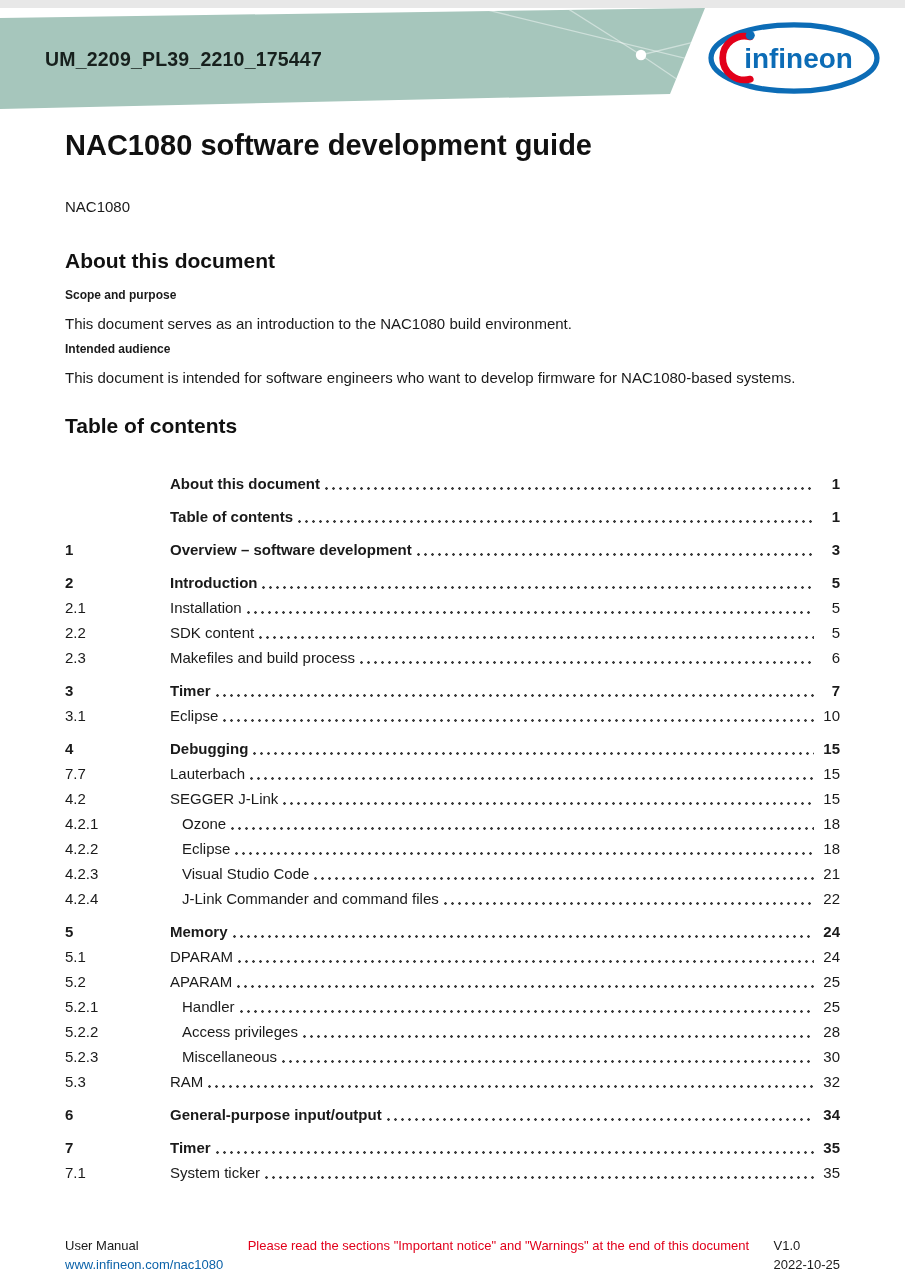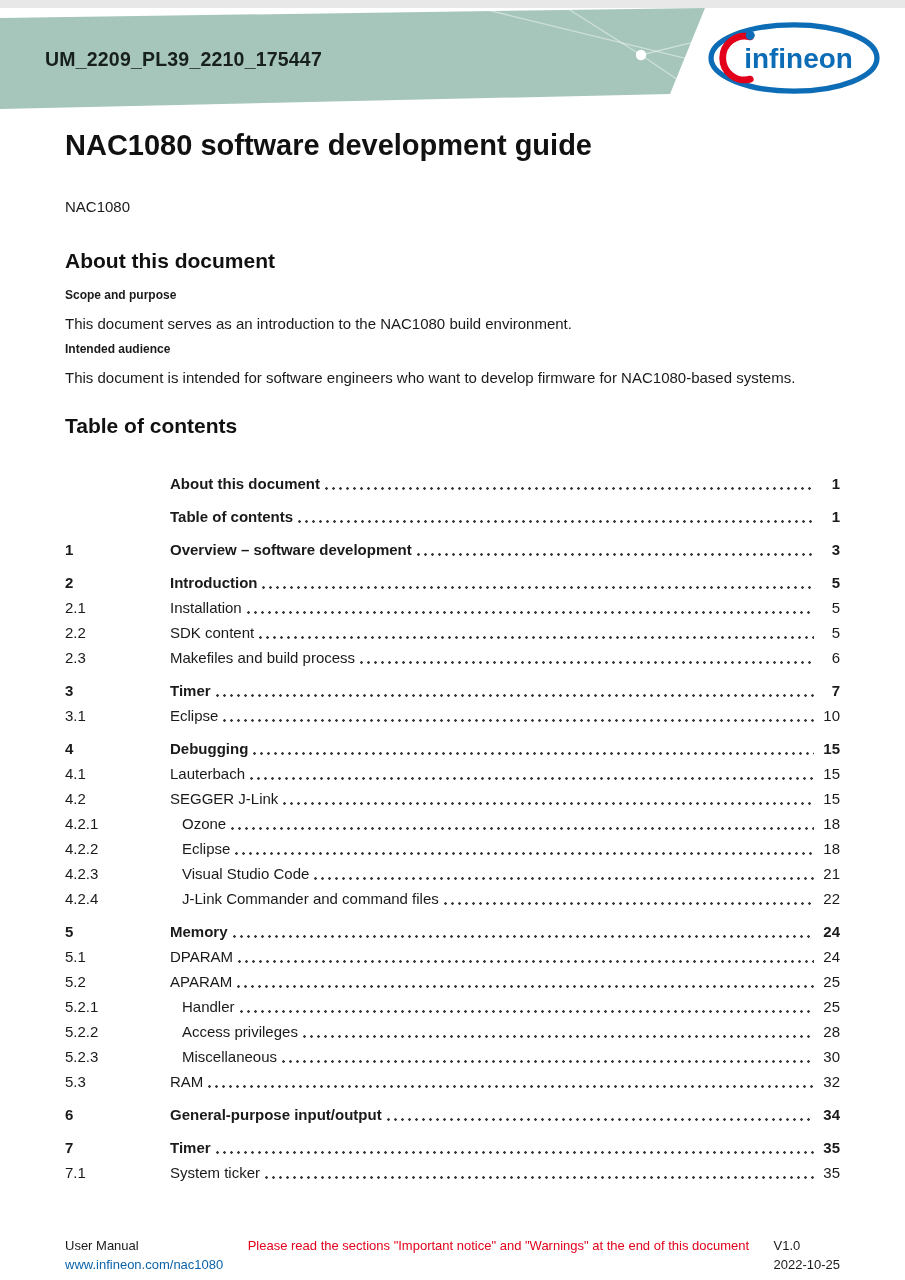--- a/index.html
+++ b/index.html
@@ -169,21 +169,21 @@
           <span class="dots"></span>
           <span class="page-num">10</span>
         </div>
         <div class="toc-row chapter">
           <span class="num">4</span>
           <span class="title">Debugging</span>
           <span class="dots"></span>
           <span class="page-num">15</span>
         </div>
         <div class="toc-row">
-          <span class="num">4.1</span>
+          <span class="num">7.7</span>
           <span class="title">Lauterbach</span>
           <span class="dots"></span>
           <span class="page-num">15</span>
         </div>
         <div class="toc-row">
           <span class="num">4.2</span>
           <span class="title">SEGGER J-Link</span>
           <span class="dots"></span>
           <span class="page-num">15</span>
         </div>

